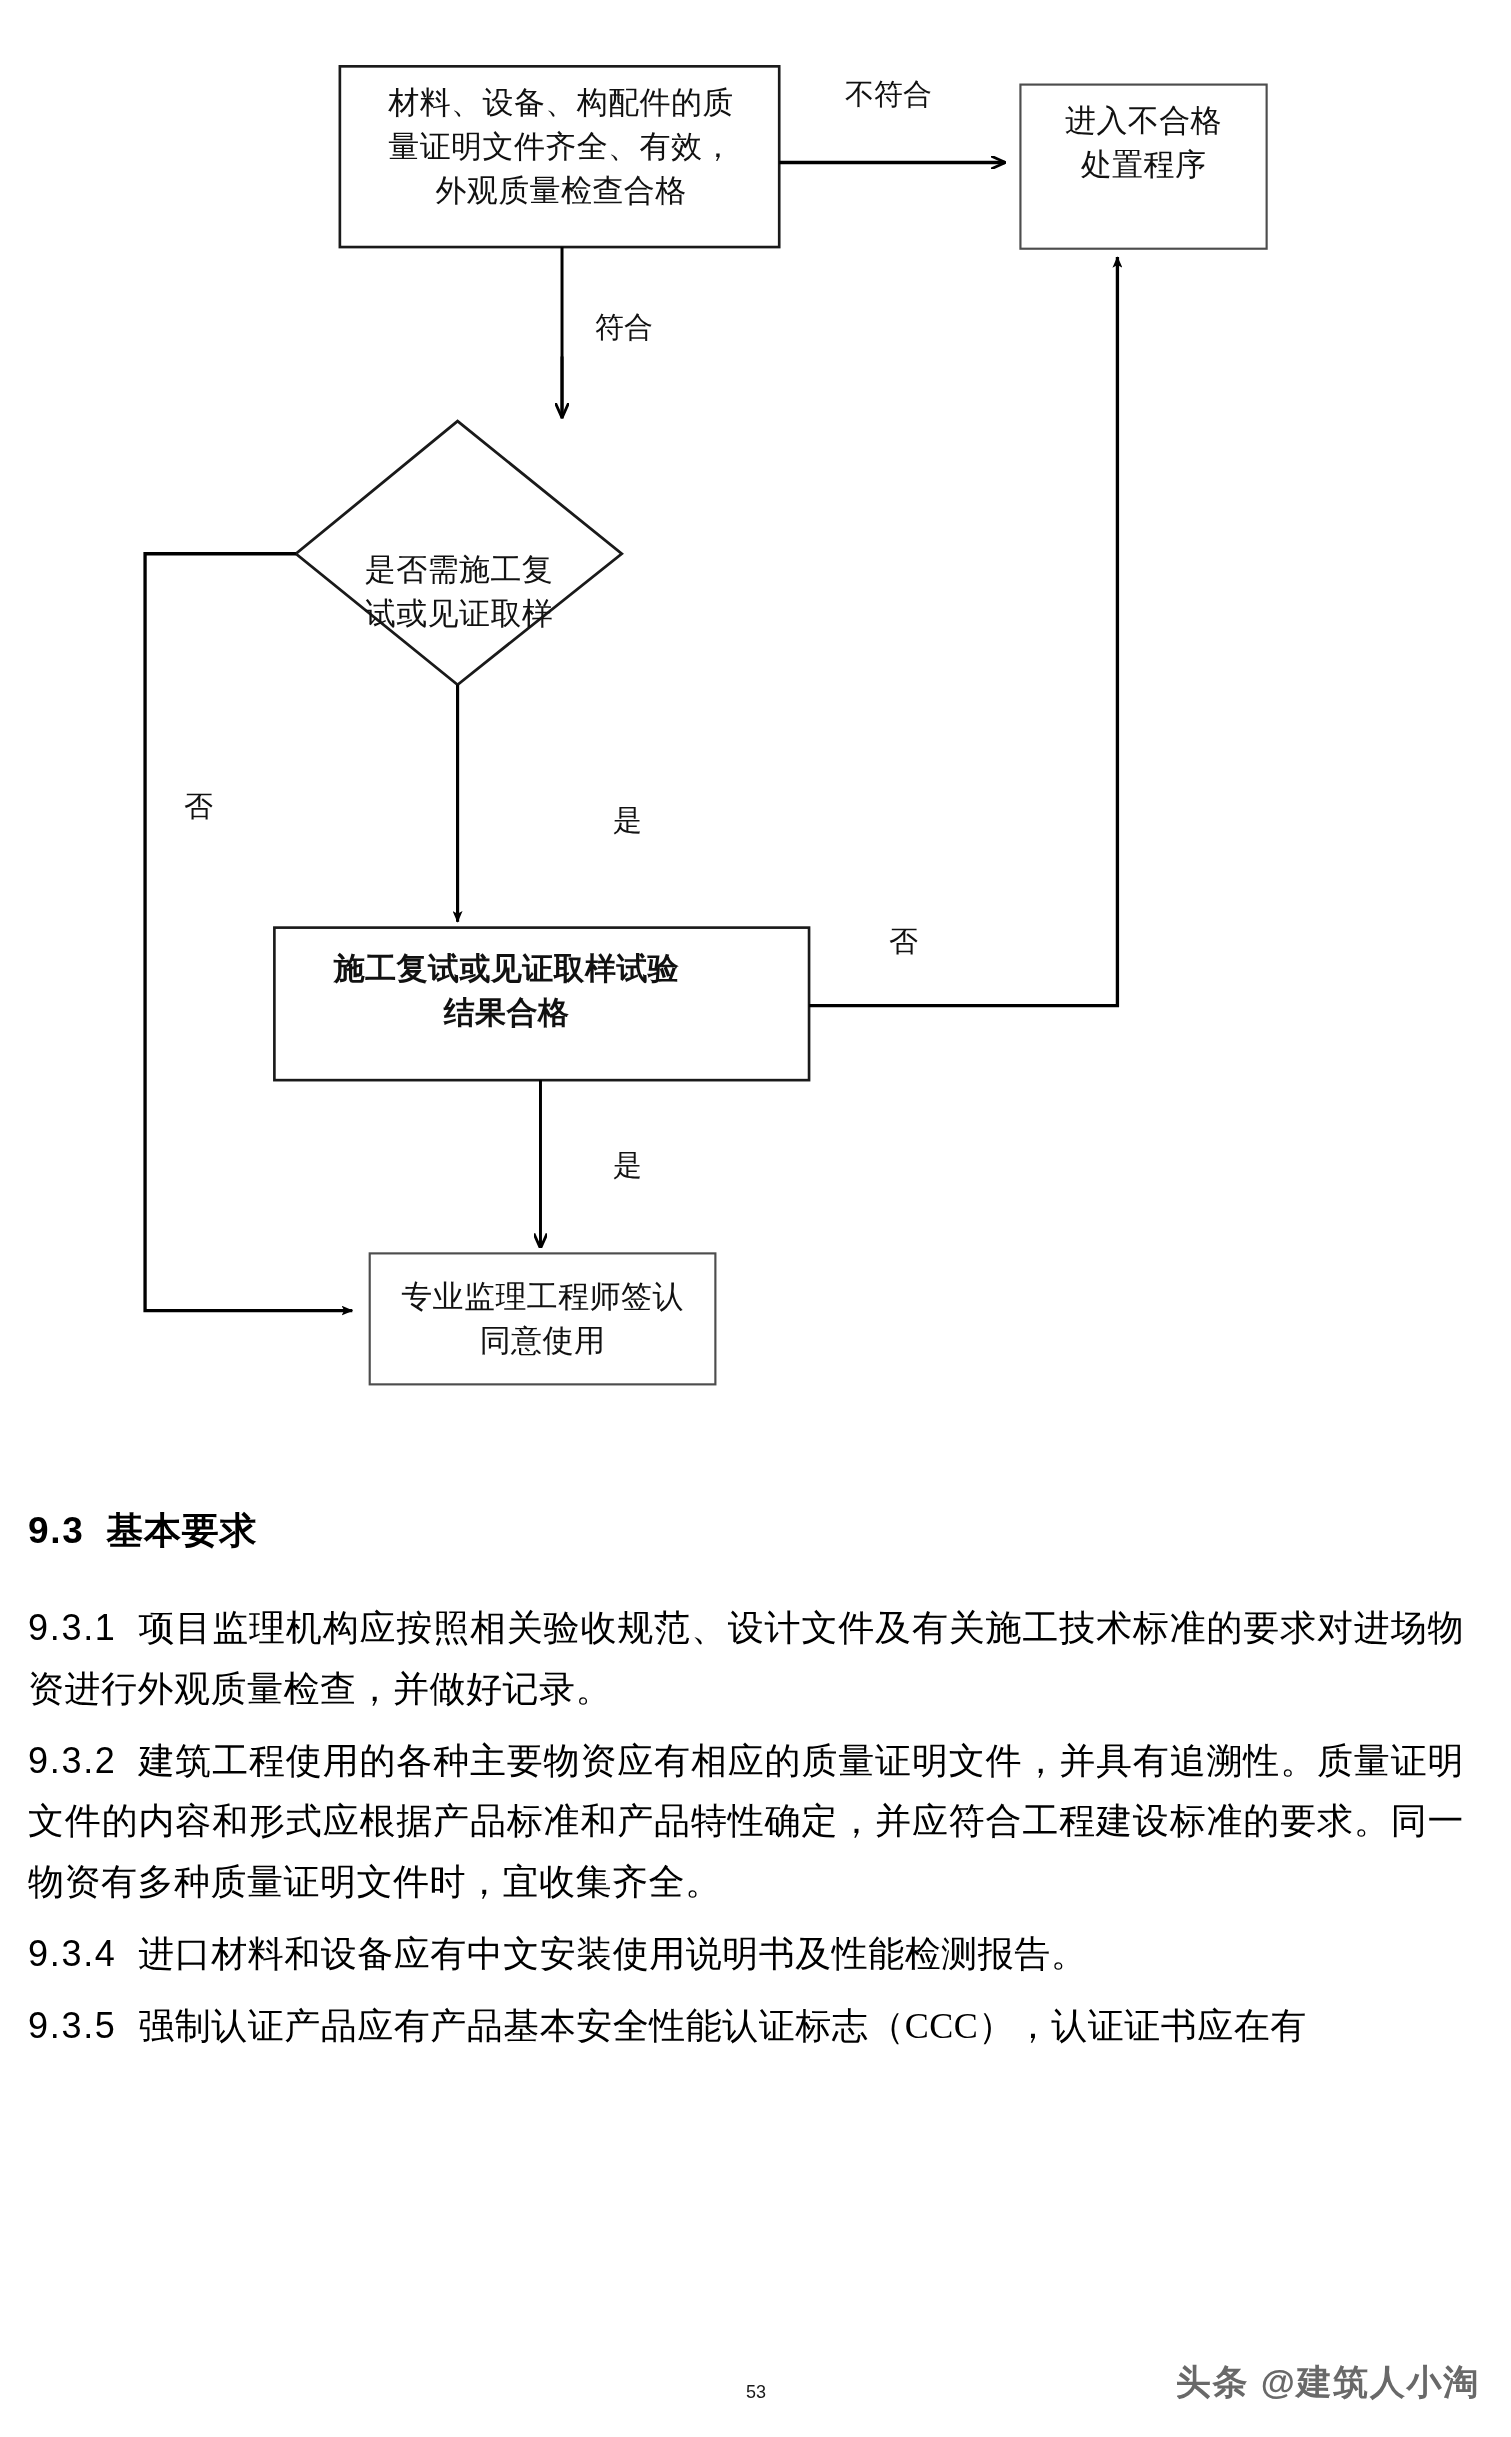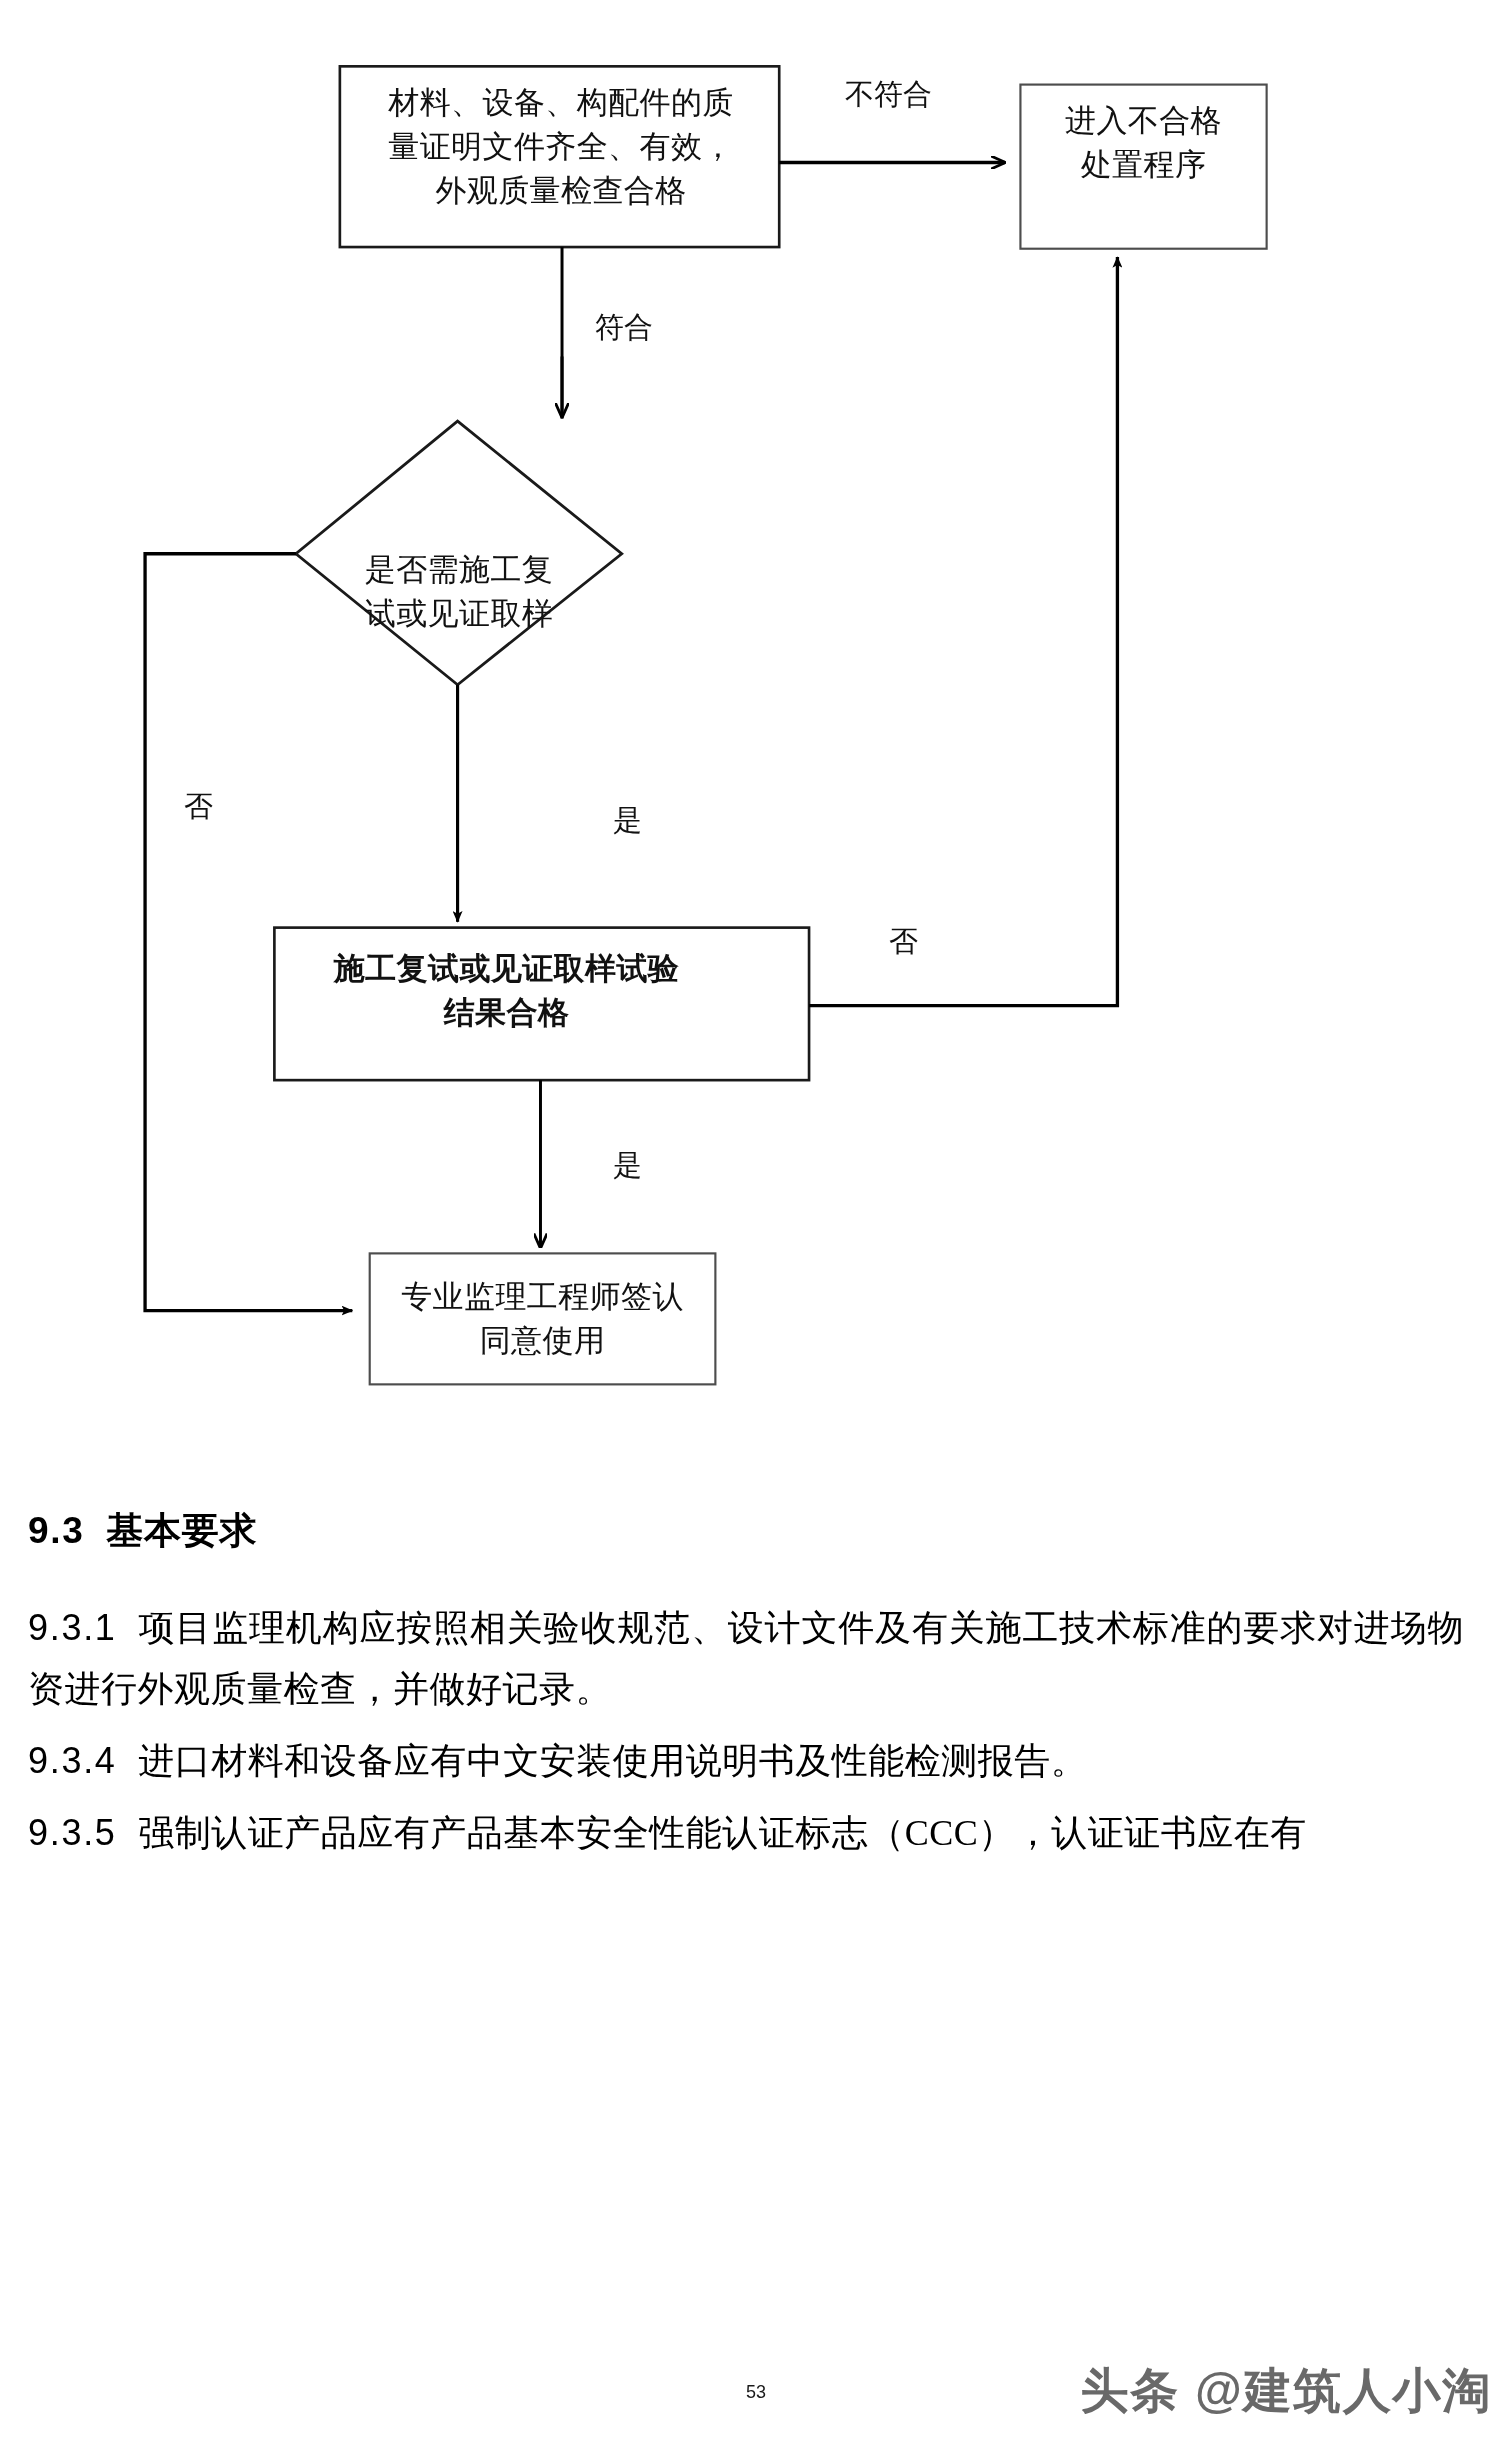--- a/index.html
+++ b/index.html
@@ -101,23 +101,23 @@
     left: 0;
     top: 2382px;
     width: 1512px;
     text-align: center;
     font-size: 18px;
     font-family: "Liberation Sans", "DejaVu Sans", sans-serif;
     color: #1a1a1a;
   }
   #watermark {
     position: absolute;
-    right: 20px;
+    right: 32px;
     top: 2359px;
-    font-size: 48px;
+    font-size: 35px;
     font-family: "Liberation Sans", "DejaVu Sans", sans-serif;
     font-weight: bold;
     color: #4f4f4f;
     opacity: 0.85;
     letter-spacing: 1.7px;
     white-space: nowrap;
   }
 </style>
 </head>
 <body>
@@ -190,20 +190,23 @@
 <div id="doc-body">
 
   <h2 class="heading" style="margin-bottom:45px;">
     <span class="num">9.3</span><span class="gap"></span><span>基本要求</span>
   </h2>
 
   <p class="para" style="margin-top:0;">
     <span class="num">9.3.1</span><span class="gap"></span><span>项目监理机构应按照相关验收规范、设计文件及有关施工技术标准的要求对进场物资进行外观质量检查，并做好记录。</span>
   </p>
 
+  <p class="para" style="margin-top:11.6px;">
+    <span class="num">9.3.2</span><span class="gap"></span><span>建筑工程使用的各种主要物资应有相应的质量证明文件，并具有追溯性。质量证明文件的内容和形式应根据产品标准和产品特性确定，并应符合工程建设标准的要求。同一物资有多种质量证明文件时，宜收集齐全。</span>
+  </p>
 
 
   <p class="para" style="margin-top:11.6px;">
     <span class="num">9.3.4</span><span class="gap"></span><span>进口材料和设备应有中文安装使用说明书及性能检测报告。</span>
   </p>
 
   <p class="para" style="margin-top:11.6px;">
     <span class="num">9.3.5</span><span class="gap"></span><span>强制认证产品应有产品基本安全性能认证标志（CCC），认证证书应在有</span>
   </p>
 

